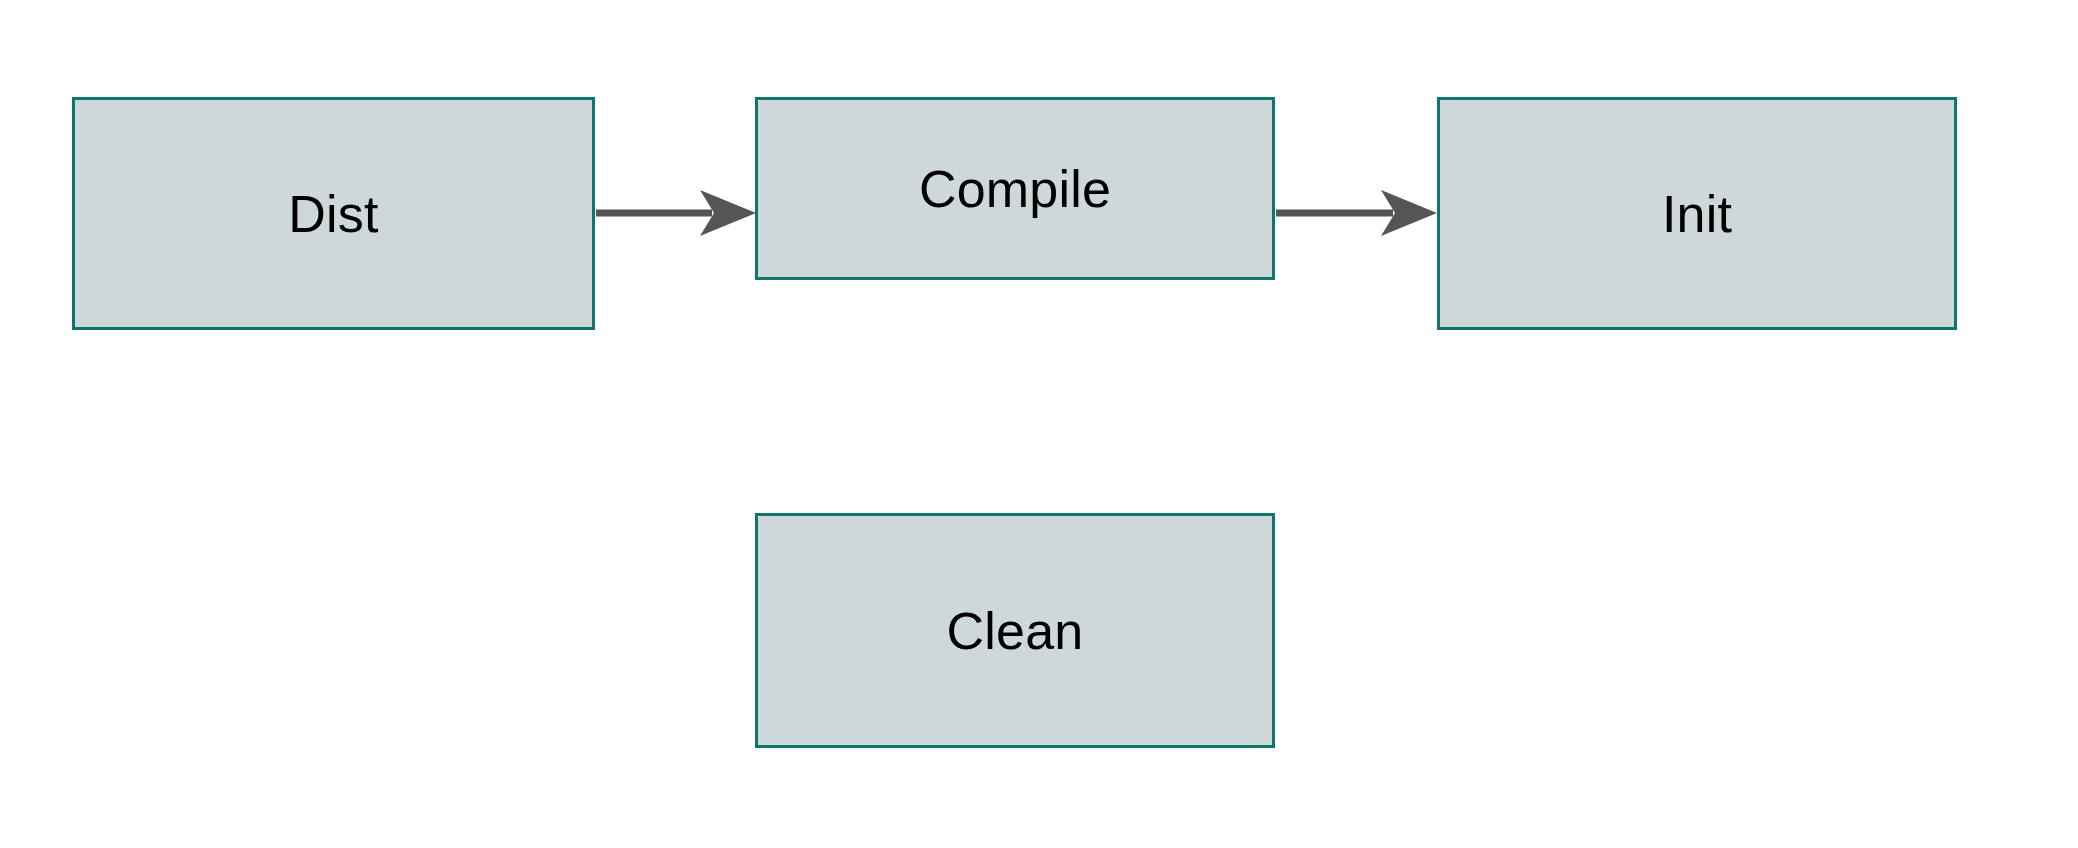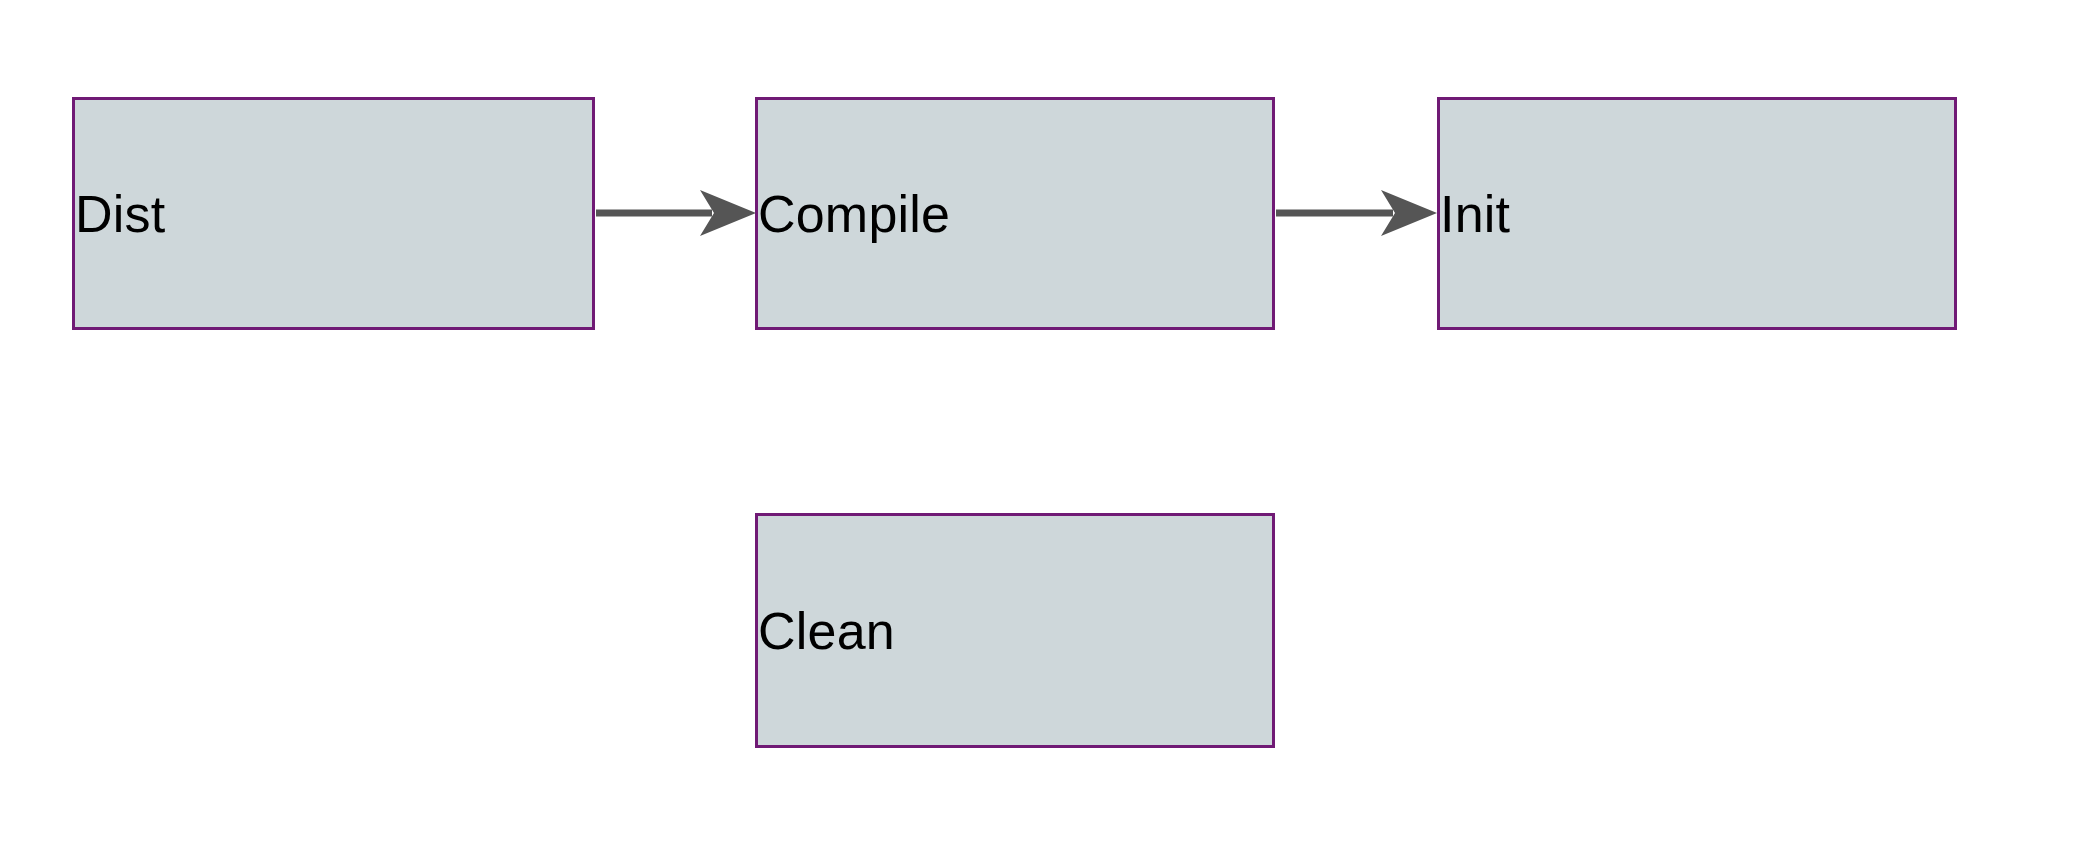--- a/index.html
+++ b/index.html
@@ -23,38 +23,38 @@
     left: 0;
     top: 0;
     width: 2078px;
     height: 848px;
     pointer-events: none;
   }
   .node {
     position: absolute;
     box-sizing: border-box;
     background: #ced7da;
-    border: 3px solid #701a75;
+    border: 3px solid #0f766e;
     display: flex;
     align-items: center;
-    justify-content: flex-start;
+    justify-content: center;
   }
   .node-label {
     font-family: "Liberation Sans", sans-serif;
     font-size: 52px;
     font-weight: 400;
     color: #000000;
     line-height: 1;
     letter-spacing: 0.2px;
     white-space: nowrap;
     -webkit-font-smoothing: antialiased;
   }
   
   #node-dist    { left: 72px;  top: 97px;  width: 523px; height: 233px; }
-  #node-compile { left: 755px; top: 97px;  width: 520px; height: 233px; }
+  #node-compile { left: 755px; top: 97px;  width: 520px; height: 183px; }
   #node-init    { left: 1437px;top: 97px;  width: 520px; height: 233px; }
   #node-clean   { left: 755px; top: 513px; width: 520px; height: 235px; }
 </style>
 </head>
 <body>
 
 <div id="diagram-canvas">
 
   <svg id="edge-layer" viewBox="0 0 2078 848" width="2078" height="848" xmlns="http://www.w3.org/2000/svg">
 

